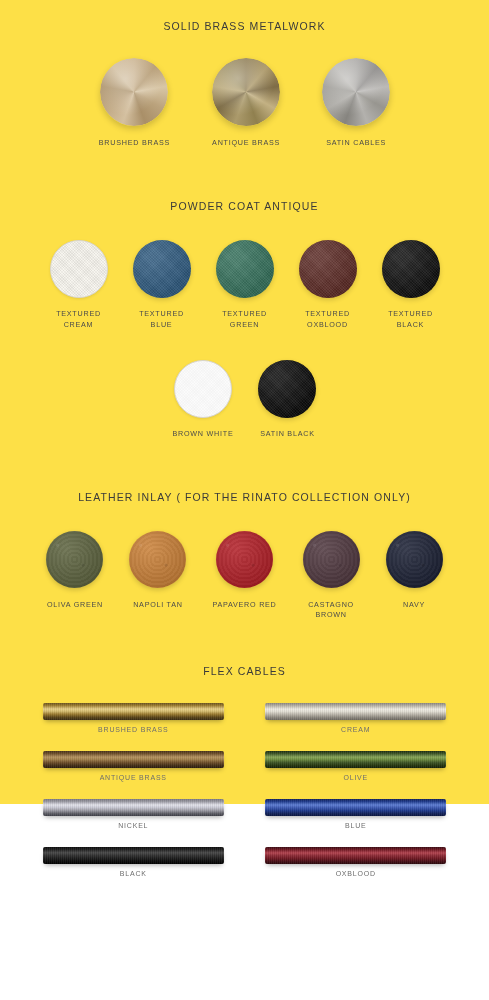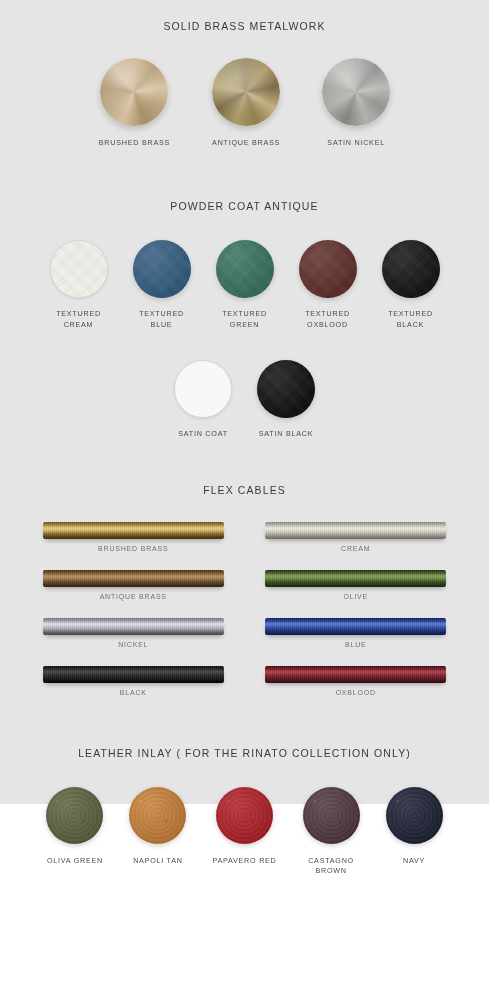--- a/index.html
+++ b/index.html
@@ -4,21 +4,21 @@
 <title>Finish Options</title>
 <style>
   * { box-sizing: border-box; margin: 0; padding: 0; }
   html, body {
     width: 489px;
     height: 1000px;
     background: #ffffff;
     font-family: "Liberation Sans", sans-serif;
     overflow: hidden;
   }
-  .page { width: 489px; height: 804px; position: relative; background:#e5e5e5; }
+  .page { width: 489px; height: 804px; position: relative; background:#fde047; }
 
   .section { width: 100%; }
 
   .section-title {
     text-align: center;
     font-size: 10.5px;
     letter-spacing: 1.1px;
     color: #3a3a3a;
     font-weight: 400;
     white-space: nowrap;
@@ -180,21 +180,21 @@
         </div>
         <div class="caption" style="margin-top:12px;">ANTIQUE BRASS</div>
       </div>
 
 
       <div class="swatch-cell">
         <div class="disc metal m-satin-nickel">
           <div class="sheen"></div>
           <div class="gloss"></div>
         </div>
-        <div class="caption" style="margin-top:12px;">SATIN NICKEL</div>
+        <div class="caption" style="margin-top:12px;">SATIN CABLES</div>
       </div>
 
     </div>
   </div>
 
   <div class="section" style="padding-top:52px;">
     <div class="section-title">POWDER COAT ANTIQUE</div>
 
     <div class="row" style="margin-top:28px; gap:25px;">
       <div class="swatch-cell">
@@ -236,93 +236,29 @@
         <div class="caption" style="margin-top:11px;">TEXTURED
 BLACK</div>
       </div>
     </div>
 
     <div class="row" style="margin-top:30px; gap:25px;">
       <div class="swatch-cell">
         <div class="disc coat light" style="background:#fbfbfb;">
           <div class="tex" style="opacity:.35;"></div>
         </div>
-        <div class="caption" style="margin-top:11px;">SATIN COAT</div>
+        <div class="caption" style="margin-top:11px;">BROWN WHITE</div>
       </div>
       <div class="swatch-cell">
         <div class="disc coat" style="background:#080808;">
           <div class="tex"></div>
           <div class="shade"></div>
         </div>
         <div class="caption" style="margin-top:11px;text-align:right;">SATIN BLACK</div>
       </div>
-    </div>
-  </div>
-
-  <div class="section" style="padding-top:44px;">
-    <div class="section-title">FLEX CABLES</div>
-
-    <div class="cable-grid" style="margin-top:26px; padding:0 22px;">
-
-      <div class="cable-cell" style="margin-bottom:18px;">
-        <div class="cable" style="background:linear-gradient(to bottom,#6b5420 0%,#9a7a2e 14%,#e7d08a 35%,#d8bf72 48%,#9a7a2e 66%,#5a4418 84%,#3a2c13 100%);">
-          <div class="weave"></div>
-        </div>
-        <div class="cable-caption">BRUSHED BRASS</div>
-      </div>
-
-      <div class="cable-cell" style="margin-bottom:18px;">
-        <div class="cable" style="background:linear-gradient(to bottom,#8d8880 0%,#b8b3a8 16%,#efece4 36%,#e2ded4 50%,#b8b3a8 68%,#8a857c 86%,#6d6961 100%);">
-          <div class="weave"></div>
-        </div>
-        <div class="cable-caption">CREAM</div>
-      </div>
-
-      <div class="cable-cell" style="margin-bottom:18px;">
-        <div class="cable" style="background:linear-gradient(to bottom,#4a3419 0%,#6d4e2a 15%,#b79562 36%,#a07f4c 50%,#6d4e2a 68%,#422e16 86%,#2b1d10 100%);">
-          <div class="weave"></div>
-        </div>
-        <div class="cable-caption">ANTIQUE BRASS</div>
-      </div>
-
-      <div class="cable-cell" style="margin-bottom:18px;">
-        <div class="cable" style="background:linear-gradient(to bottom,#1f2f10 0%,#3d5426 15%,#8aa75a 36%,#6d8c40 50%,#3d5426 68%,#24350f 86%,#15200c 100%);">
-          <div class="weave"></div>
-        </div>
-        <div class="cable-caption">OLIVE</div>
-      </div>
-
-      <div class="cable-cell" style="margin-bottom:18px;">
-        <div class="cable" style="background:linear-gradient(to bottom,#7a7982 0%,#9b9aa3 15%,#e4e4ec 35%,#c9c9d4 50%,#9b9aa3 68%,#5c5c64 86%,#3f3f47 100%);">
-          <div class="weave"></div>
-        </div>
-        <div class="cable-caption">NICKEL</div>
-      </div>
-
-      <div class="cable-cell" style="margin-bottom:18px;">
-        <div class="cable" style="background:linear-gradient(to bottom,#132258 0%,#1f3a8c 15%,#5f7fd4 35%,#3f5cb4 50%,#1f3a8c 68%,#132258 86%,#0b1540 100%);">
-          <div class="weave"></div>
-        </div>
-        <div class="cable-caption">BLUE</div>
-      </div>
-
-      <div class="cable-cell">
-        <div class="cable" style="background:linear-gradient(to bottom,#0d0d0d 0%,#222222 16%,#4a4a4a 34%,#333333 48%,#1c1c1c 68%,#0a0a0a 86%,#000000 100%);">
-          <div class="weave"></div>
-        </div>
-        <div class="cable-caption">BLACK</div>
-      </div>
-
-      <div class="cable-cell">
-        <div class="cable" style="background:linear-gradient(to bottom,#3d0d14 0%,#6e1822 15%,#b44450 35%,#8d2c37 50%,#6e1822 68%,#430e15 86%,#2a070c 100%);">
-          <div class="weave"></div>
-        </div>
-        <div class="cable-caption">OXBLOOD</div>
-      </div>
-
     </div>
   </div>
 
   <div class="section" style="padding-top:51px;">
     <div class="section-title">LEATHER INLAY ( FOR THE RINATO COLLECTION ONLY)</div>
     <div class="row" style="margin-top:28px; gap:26px;">
 
       <div class="swatch-cell">
         <div class="disc leather" style="background:#5e6440;">
           <div class="tex"></div>
@@ -360,13 +296,77 @@
         <div class="disc leather" style="background:#1d2235;">
           <div class="tex"></div>
           <div class="shade"></div>
         </div>
         <div class="caption" style="margin-top:12px;">NAVY</div>
       </div>
 
     </div>
   </div>
 
+  <div class="section" style="padding-top:44px;">
+    <div class="section-title">FLEX CABLES</div>
+
+    <div class="cable-grid" style="margin-top:26px; padding:0 22px;">
+
+      <div class="cable-cell" style="margin-bottom:18px;">
+        <div class="cable" style="background:linear-gradient(to bottom,#6b5420 0%,#9a7a2e 14%,#e7d08a 35%,#d8bf72 48%,#9a7a2e 66%,#5a4418 84%,#3a2c13 100%);">
+          <div class="weave"></div>
+        </div>
+        <div class="cable-caption">BRUSHED BRASS</div>
+      </div>
+
+      <div class="cable-cell" style="margin-bottom:18px;">
+        <div class="cable" style="background:linear-gradient(to bottom,#8d8880 0%,#b8b3a8 16%,#efece4 36%,#e2ded4 50%,#b8b3a8 68%,#8a857c 86%,#6d6961 100%);">
+          <div class="weave"></div>
+        </div>
+        <div class="cable-caption">CREAM</div>
+      </div>
+
+      <div class="cable-cell" style="margin-bottom:18px;">
+        <div class="cable" style="background:linear-gradient(to bottom,#4a3419 0%,#6d4e2a 15%,#b79562 36%,#a07f4c 50%,#6d4e2a 68%,#422e16 86%,#2b1d10 100%);">
+          <div class="weave"></div>
+        </div>
+        <div class="cable-caption">ANTIQUE BRASS</div>
+      </div>
+
+      <div class="cable-cell" style="margin-bottom:18px;">
+        <div class="cable" style="background:linear-gradient(to bottom,#1f2f10 0%,#3d5426 15%,#8aa75a 36%,#6d8c40 50%,#3d5426 68%,#24350f 86%,#15200c 100%);">
+          <div class="weave"></div>
+        </div>
+        <div class="cable-caption">OLIVE</div>
+      </div>
+
+      <div class="cable-cell" style="margin-bottom:18px;">
+        <div class="cable" style="background:linear-gradient(to bottom,#7a7982 0%,#9b9aa3 15%,#e4e4ec 35%,#c9c9d4 50%,#9b9aa3 68%,#5c5c64 86%,#3f3f47 100%);">
+          <div class="weave"></div>
+        </div>
+        <div class="cable-caption">NICKEL</div>
+      </div>
+
+      <div class="cable-cell" style="margin-bottom:18px;">
+        <div class="cable" style="background:linear-gradient(to bottom,#132258 0%,#1f3a8c 15%,#5f7fd4 35%,#3f5cb4 50%,#1f3a8c 68%,#132258 86%,#0b1540 100%);">
+          <div class="weave"></div>
+        </div>
+        <div class="cable-caption">BLUE</div>
+      </div>
+
+      <div class="cable-cell">
+        <div class="cable" style="background:linear-gradient(to bottom,#0d0d0d 0%,#222222 16%,#4a4a4a 34%,#333333 48%,#1c1c1c 68%,#0a0a0a 86%,#000000 100%);">
+          <div class="weave"></div>
+        </div>
+        <div class="cable-caption">BLACK</div>
+      </div>
+
+      <div class="cable-cell">
+        <div class="cable" style="background:linear-gradient(to bottom,#3d0d14 0%,#6e1822 15%,#b44450 35%,#8d2c37 50%,#6e1822 68%,#430e15 86%,#2a070c 100%);">
+          <div class="weave"></div>
+        </div>
+        <div class="cable-caption">OXBLOOD</div>
+      </div>
+
+    </div>
+  </div>
+
 </div>
 
 </body></html>

